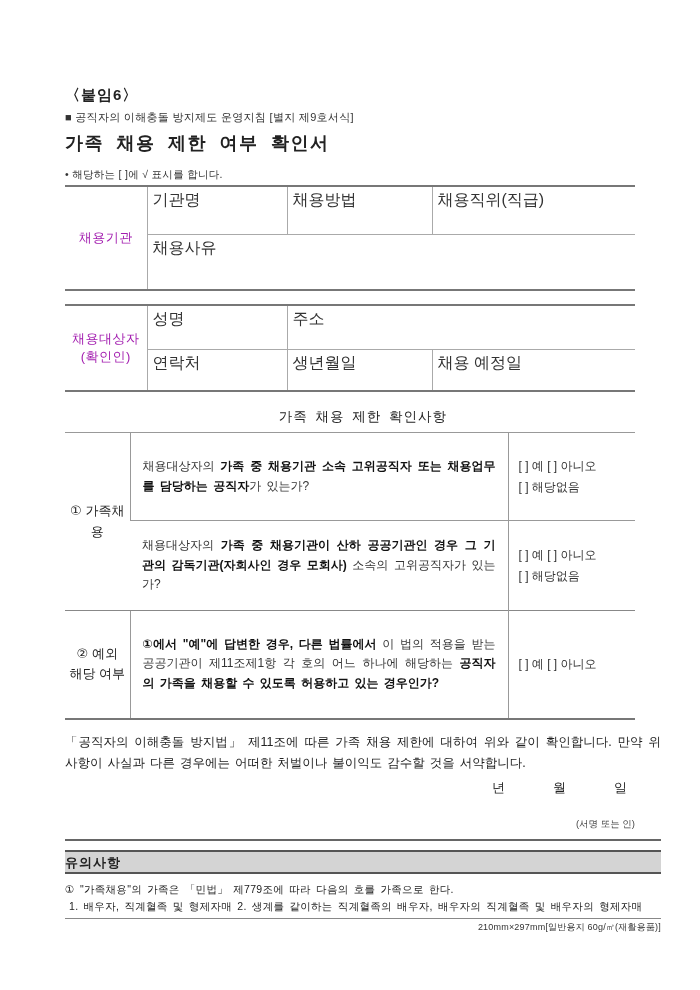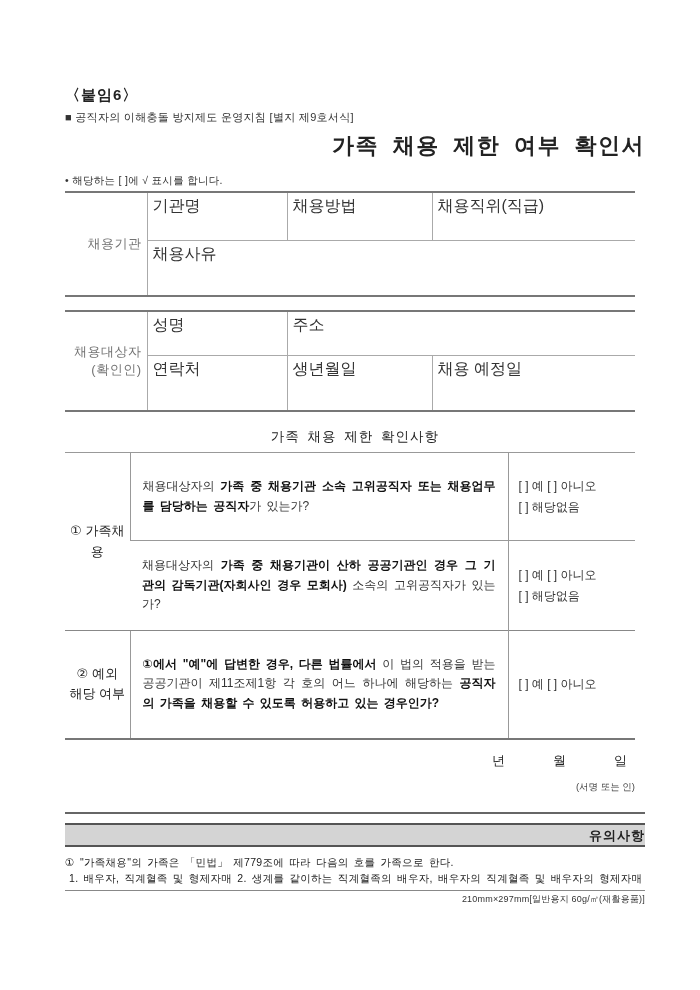--- a/index.html
+++ b/index.html
@@ -3,35 +3,35 @@
 <meta charset="utf-8">
 <style>
   * { margin: 0; padding: 0; box-sizing: border-box; }
   html, body { background: #ffffff; }
   body {
     width: 700px; height: 990px;
     font-family: "Liberation Sans", "DejaVu Sans", sans-serif;
     color: #222;
     position: relative;
   }
-  .page { padding: 86px 55px 0 65px; }
+  .page { padding: 86px 39px 0 65px; }
 
   .attachment { font-size: 15px; font-weight: bold; letter-spacing: 1px; margin-bottom: 5px; }
   .guideline { font-size: 11px; color: #333; margin-bottom: 6px; letter-spacing: 0.3px; }
-  .doc-title { font-size: 22px; font-weight: bold; text-align: right; letter-spacing: 1.5px; word-spacing: 6px; margin-bottom: 13px; }
+  .doc-title { font-size: 18px; font-weight: bold; text-align: left; letter-spacing: 1.5px; word-spacing: 6px; margin-bottom: 13px; }
   .check-instr { font-size: 10.5px; color: #333; margin-bottom: 3px; letter-spacing: 0.3px; }
 
   table { border-collapse: collapse; width: 570px; table-layout: fixed; }
   .form-table { border-top: 2px solid #777; border-bottom: 2px solid #777; margin-bottom: 13px; }
   .form-table td { border: 1px solid #aaa; border-left: none; border-right: 1px solid #aaa; vertical-align: top; padding: 3px 5px; }
   .form-table td:first-child { border-left: none; }
   .form-table td:last-child { border-right: none; }
   .form-table td.rowlabel {
     border-right: 1px solid #aaa; border-top: none; border-bottom: none;
-    vertical-align: middle; text-align: right; font-size: 13px; color: #737373; letter-spacing: 0.5px;
+    vertical-align: middle; text-align: center; font-size: 13px; color: #a21caf; letter-spacing: 0.5px;
   }
   .field-label { font-size: 16px; color: #333; display: block; }
 
   .section-title { font-size: 13.5px; font-weight: normal; text-align: center; letter-spacing: 1px; word-spacing: 3px; margin: 16px 0 6px 0; }
 
   .q-table { border-top: 1px solid #999; border-bottom: 2px solid #777; margin-bottom: 12px; }
   .q-table td { border-left: 1px solid #999; vertical-align: middle; }
   .q-table td:first-child { border-left: none; }
   .q-table td.qlabel { text-align: center; font-size: 13px; line-height: 1.55; color: #222; }
   .q-table td.qtext { padding: 10px 12px; font-size: 12px; line-height: 1.65; text-align: justify; word-spacing: 2px; color: #333; }
@@ -40,28 +40,28 @@
   .q-table tr.row-divide td { border-top: 1px solid #999; }
   .q-table tr.section-divide td { border-top: 1px solid #888; }
   .ans-line { display: block; white-space: nowrap; }
 
   .declaration { font-size: 12.5px; line-height: 1.75; text-align: justify; word-spacing: 1.5px; margin-top: 10px; color: #222; }
   .date-row { display: flex; justify-content: flex-end; width: 570px; margin-top: 4px; font-size: 13px; }
   .date-row span { display: inline-block; margin-left: 48px; }
   .date-row span:last-child { margin-right: 8px; }
   .signer-row { position: relative; width: 570px; margin-top: 8px; height: 20px; font-size: 13.5px; }
   .signer-label { position: absolute; left: 0; right: 0; text-align: center; letter-spacing: 0.5px; }
-  .sign-note { position: absolute; right: 0; top: 3px; font-size: 9.5px; color: #444; }
+  .sign-note { position: absolute; right: 0; top: 13px; font-size: 9.5px; color: #444; }
 
   .end-rule { border: none; border-top: 2px solid #666; margin-top: 14px; }
 
   .notice-bar {
     margin-top: 9px; height: 24px; line-height: 21px;
     background: #d4d4d4; border-top: 2px solid #555; border-bottom: 2px solid #555;
-    text-align: right; font-size: 13px; font-weight: bold; letter-spacing: 1px;
+    text-align: left; font-size: 13px; font-weight: bold; letter-spacing: 1px;
   }
   .notice-items { margin-top: 7px; font-size: 10.5px; line-height: 1.6; color: #222; letter-spacing: 0.3px; word-spacing: 2px; }
   .notice-items .item { display: block; }
   .notice-items .item + .item { margin-left: 4px; }
   .notice-rule { border: none; border-top: 1px solid #888; margin-top: 3px; }
   .paper-spec { text-align: right; font-size: 9px; color: #333; margin-top: 2px; letter-spacing: 0.2px; }
 </style>
 </head>
 <body>
 
@@ -113,21 +113,21 @@
         <span>채용대상자</span><br>
         <span>(확인인)</span>
       </td>
       <td>
         <span class="field-label">성명</span>
       </td>
       <td colspan="2">
         <span class="field-label">주소</span>
       </td>
     </tr>
-    <tr style="height:56px">
+    <tr style="height:42px">
       <td>
         <span class="field-label">연락처</span>
       </td>
       <td>
         <span class="field-label">생년월일</span>
       </td>
       <td>
         <span class="field-label">채용 예정일</span>
       </td>
     </tr>
@@ -164,20 +164,21 @@
         <span>해당 여부</span>
       </td>
       <td class="qtext"><span class="b">①에서 "예"에 답변한 경우, 다른 법률에서</span><span> 이 법의 적용을 받는 공공기관이 제11조제1항 각 호의 어느 하나에 해당하는 </span><span class="b">공직자의 가족을 채용할 수 있도록 허용하고 있는 경우인가?</span></td>
       <td class="answers">
         <span class="ans-line">[  ] 예 [  ] 아니오</span>
       </td>
     </tr>
   </tbody>
     </table>
 
+  <div class="declaration">「공직자의 이해충돌 방지법」 제11조에 따른 가족 채용 제한에 대하여 위와 같이 확인합니다. 만약 위 사항이 사실과 다른 경우에는 어떠한 처벌이나 불이익도 감수할 것을 서약합니다.</div>
 
   <div class="date-row">
     <span>년</span>
     <span>월</span>
     <span>일</span>
   </div>
 
   <div class="signer-row">
     <span class="sign-note">(서명 또는 인)</span>
   </div>

